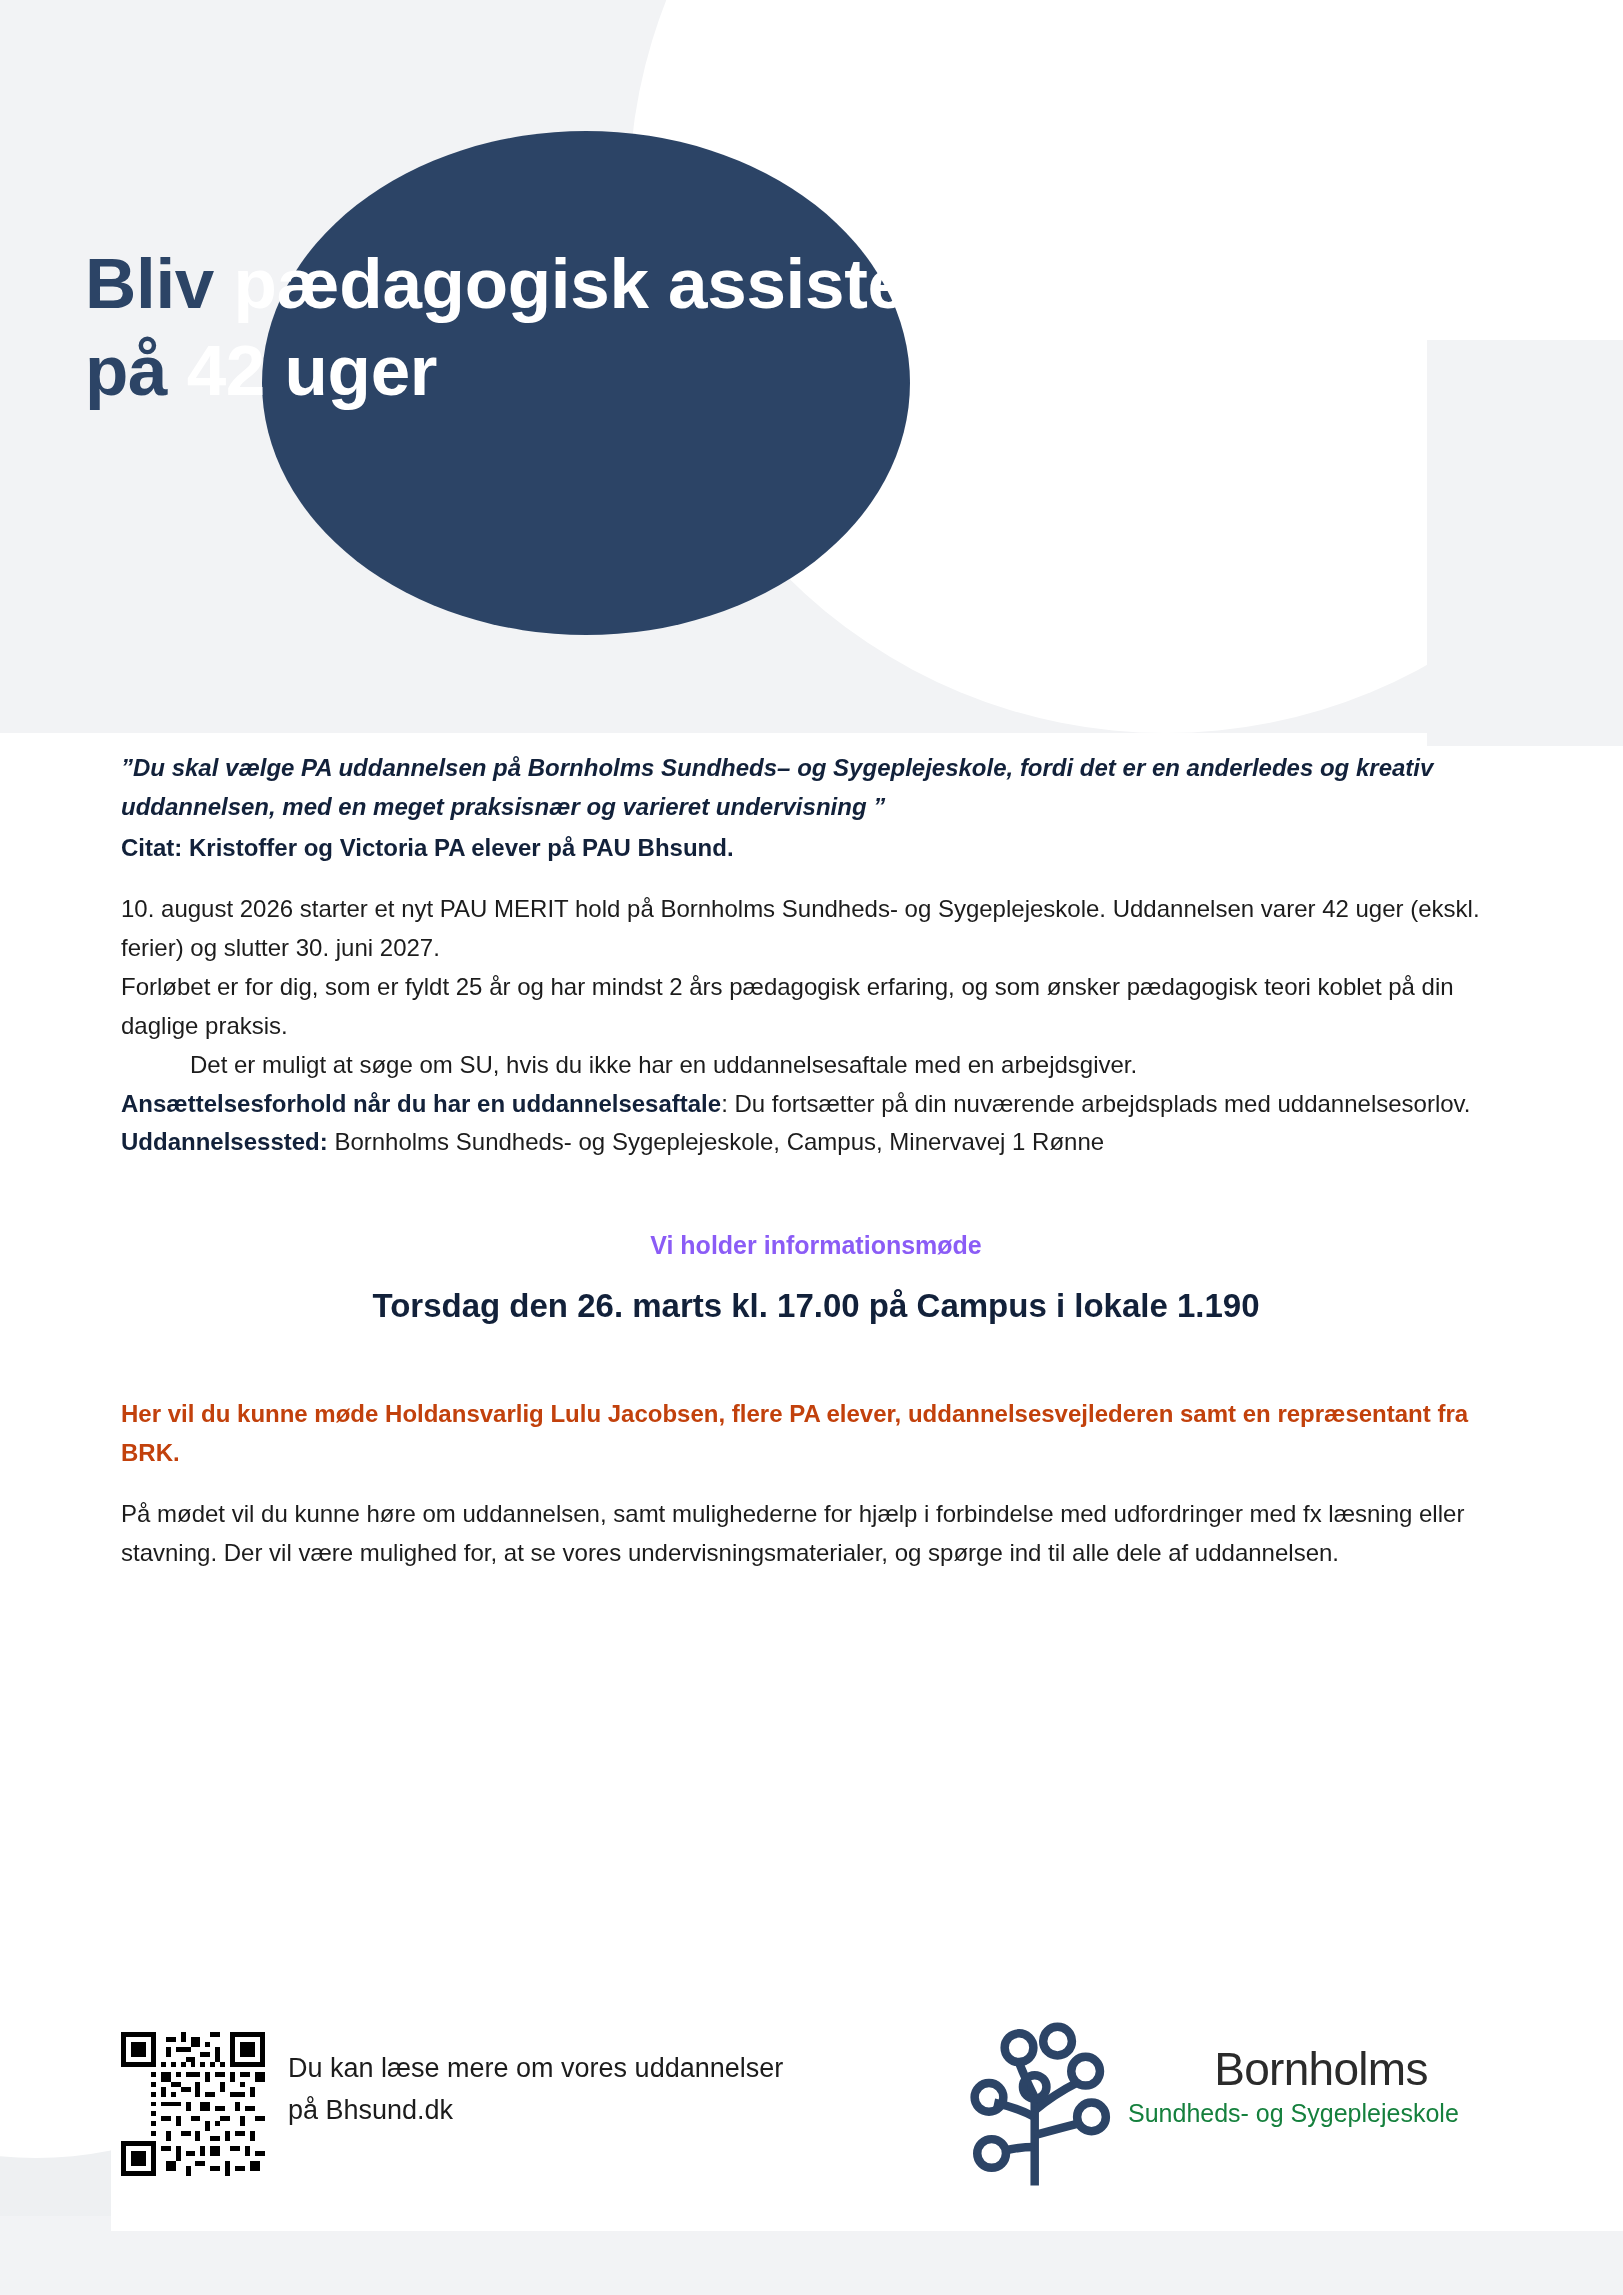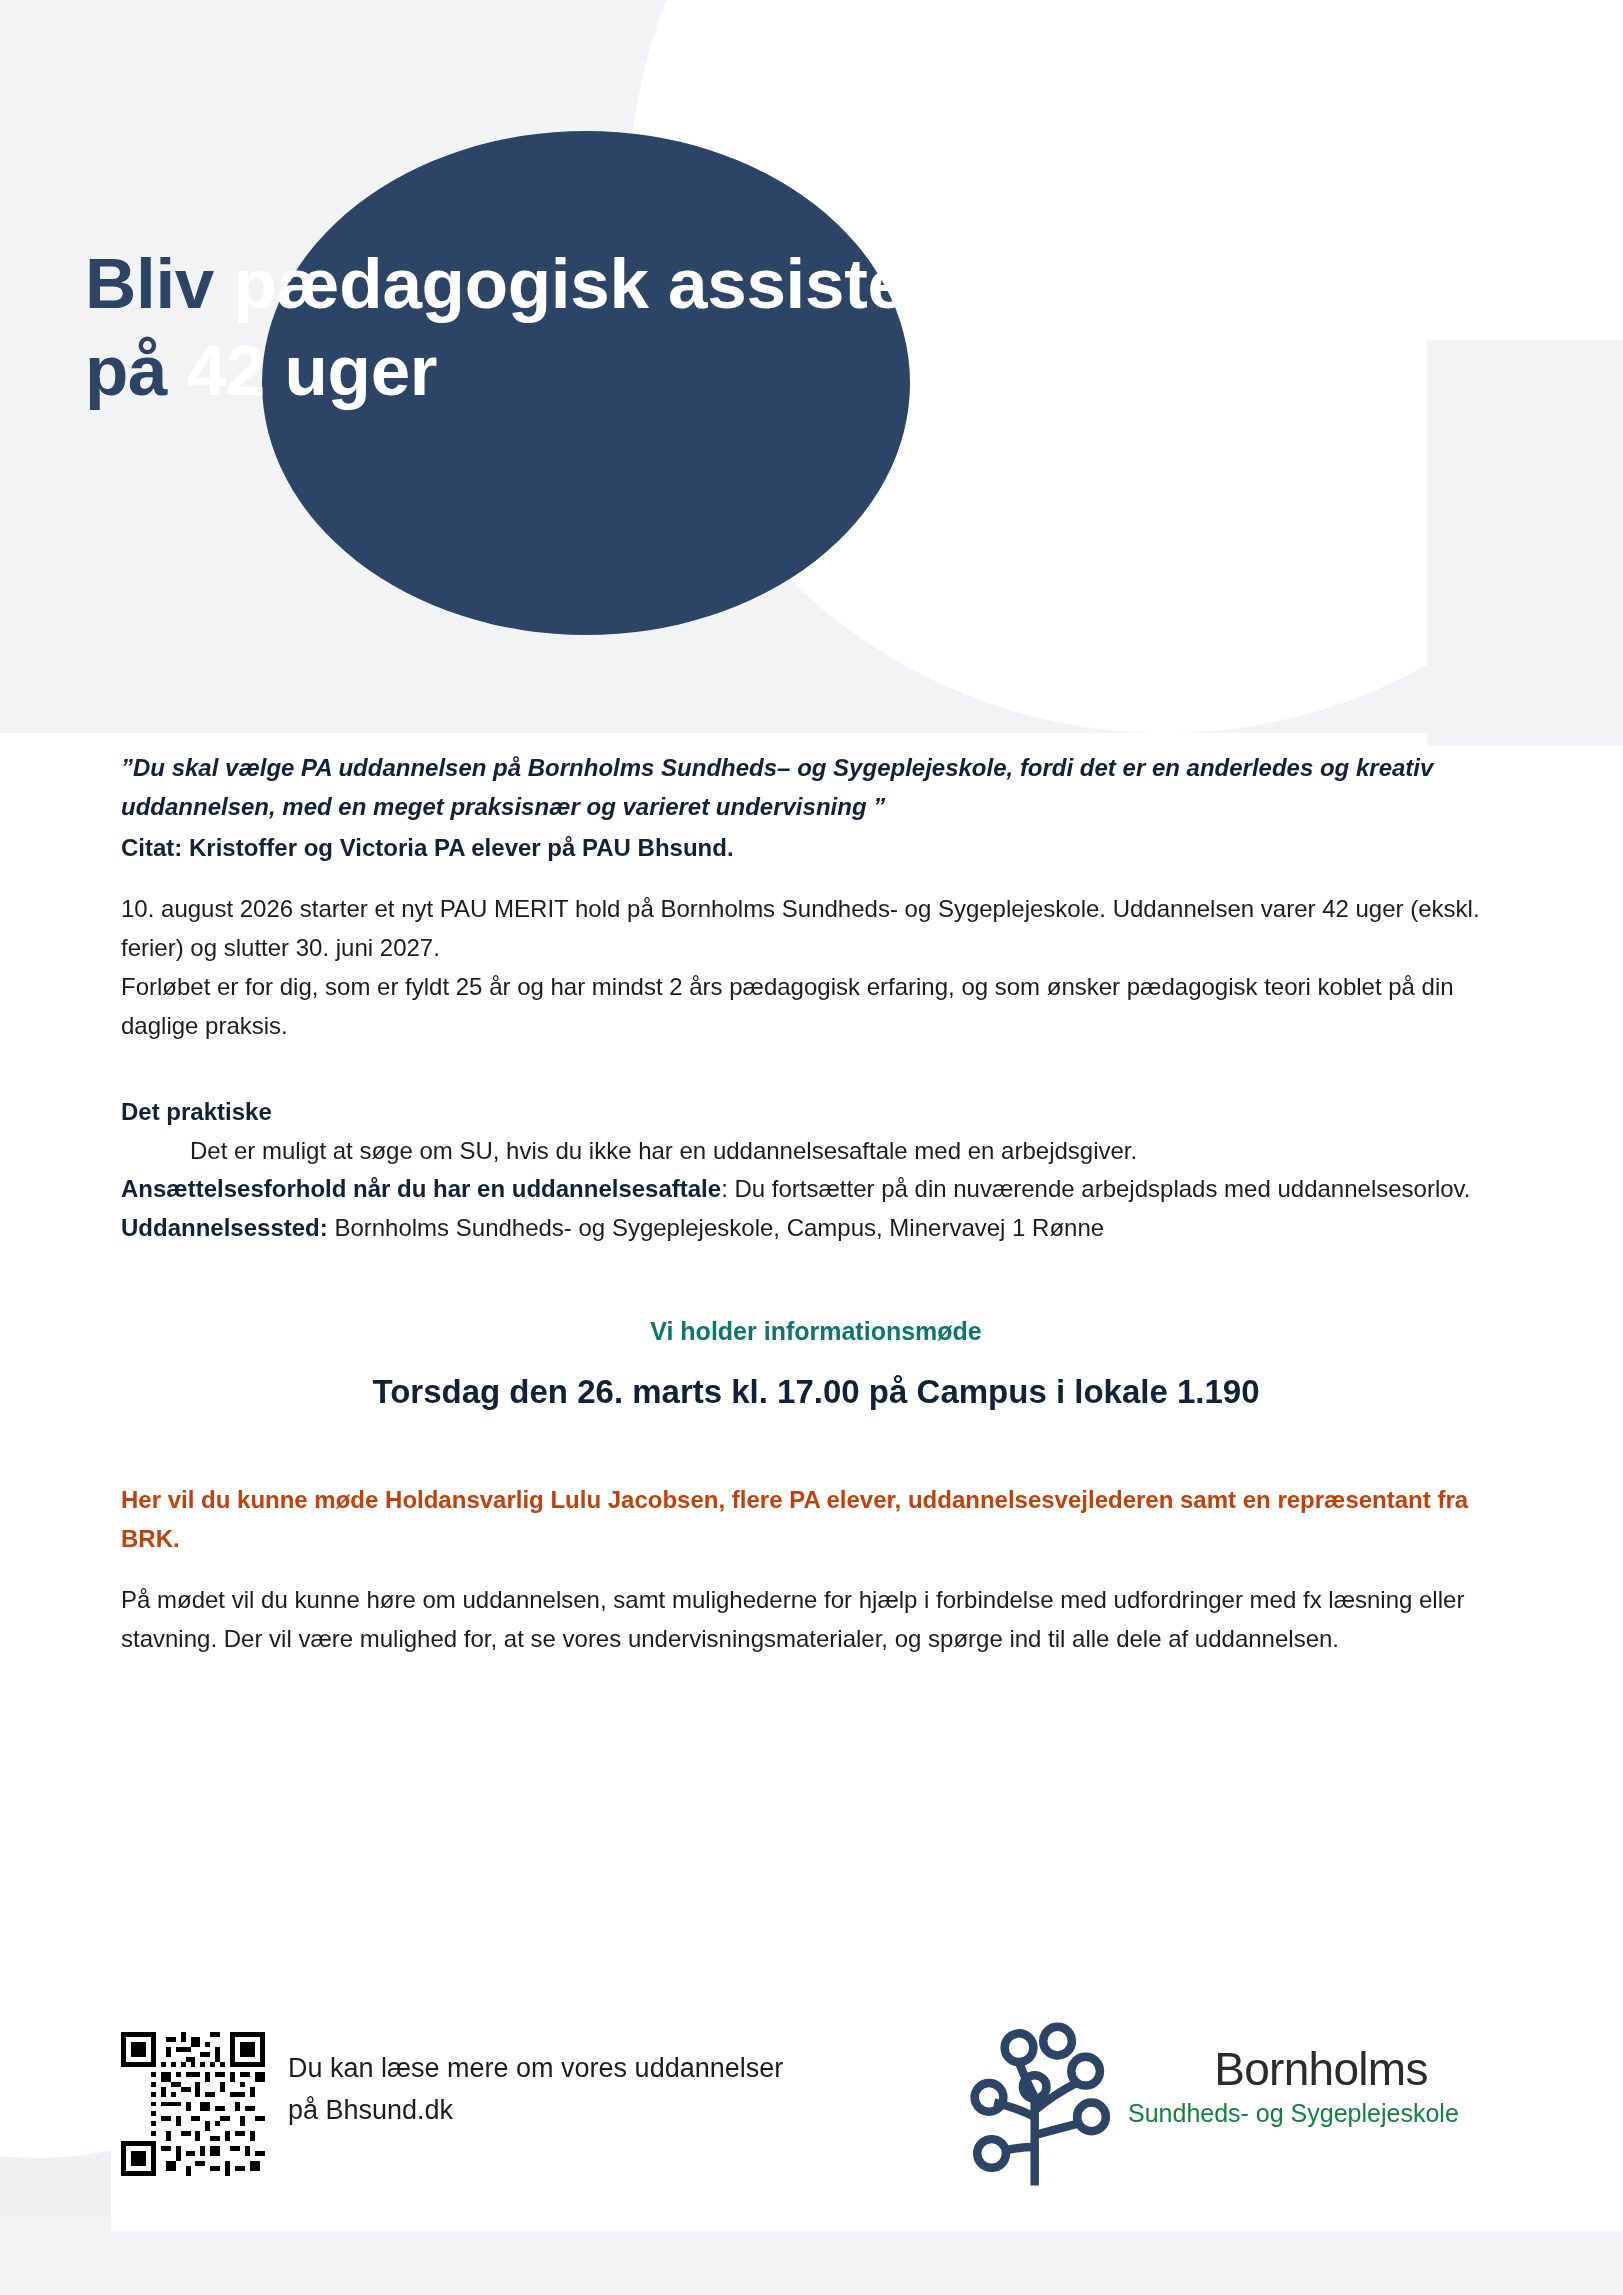--- a/index.html
+++ b/index.html
@@ -148,21 +148,21 @@
   }
   .indent {
     display: inline-block;
     width: 69px;
   }
   .center {
     text-align: center;
   }
   .meet-title {
     font-weight: 700;
-    color: #0f766e;
+    color: #8b5cf6;
     font-size: 25px;
     margin-top: 63px;
   }
   .meet-when {
     font-weight: 700;
     color: #12213a;
     font-size: 33px;
     margin-top: 13px;
   }
   .emph-para {
@@ -257,21 +257,20 @@
 </div>
 
 <div id="content">
 
   <div class="quote">”Du skal vælge PA uddannelsen på  Bornholms Sundheds– og  Sygeplejeskole, fordi det er en anderledes og kreativ uddannelsen, med en meget praksisnær og varieret undervisning ”</div>
   <div class="quote-attrib">Citat: Kristoffer og Victoria PA elever på PAU Bhsund.</div>
 
   <div class="para">10. august 2026 starter et nyt PAU MERIT hold på Bornholms Sundheds- og Sygeplejeskole. Uddannelsen varer 42 uger (ekskl. ferier) og slutter 30. juni 2027.</div>
   <div class="para tight">Forløbet er for dig, som er fyldt 25 år og har mindst 2 års pædagogisk erfaring, og som ønsker pædagogisk teori koblet på din daglige praksis.</div>
 
-  <div class="section-head">Det praktiske</div>
 
 
   <div class="para tight"><span class="indent"></span><span>Det er muligt at søge om SU, hvis du ikke har en uddannelsesaftale med en arbejdsgiver.</span></div>
 
   <div class="para tight"><span class="bold">Ansættelsesforhold når du har en uddannelsesaftale</span><span>: Du fortsætter på din nuværende arbejdsplads med uddannelsesorlov.</span></div>
 
   <div class="para tight"><span class="bold">Uddannelsessted:</span><span> Bornholms Sundheds- og Sygeplejeskole, Campus, Minervavej 1  Rønne</span></div>
 
   <div class="meet-title center">Vi holder informationsmøde</div>
   <div class="meet-when center">Torsdag den 26. marts kl. 17.00 på Campus i lokale 1.190</div>

